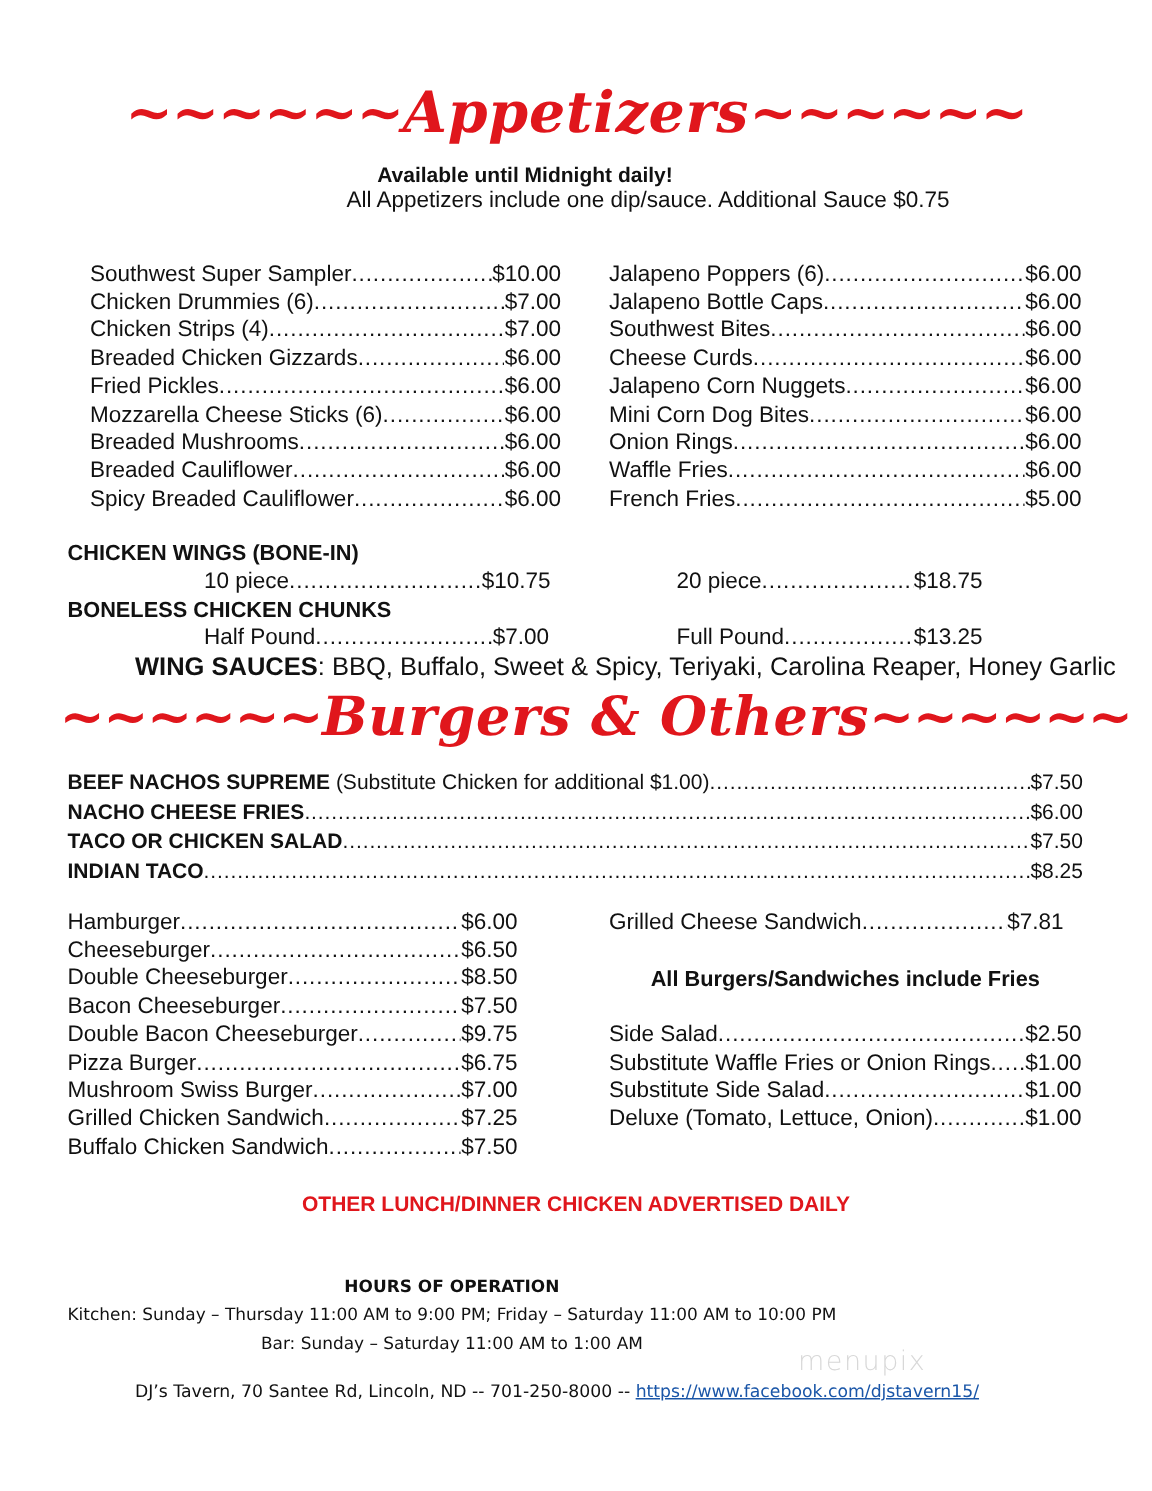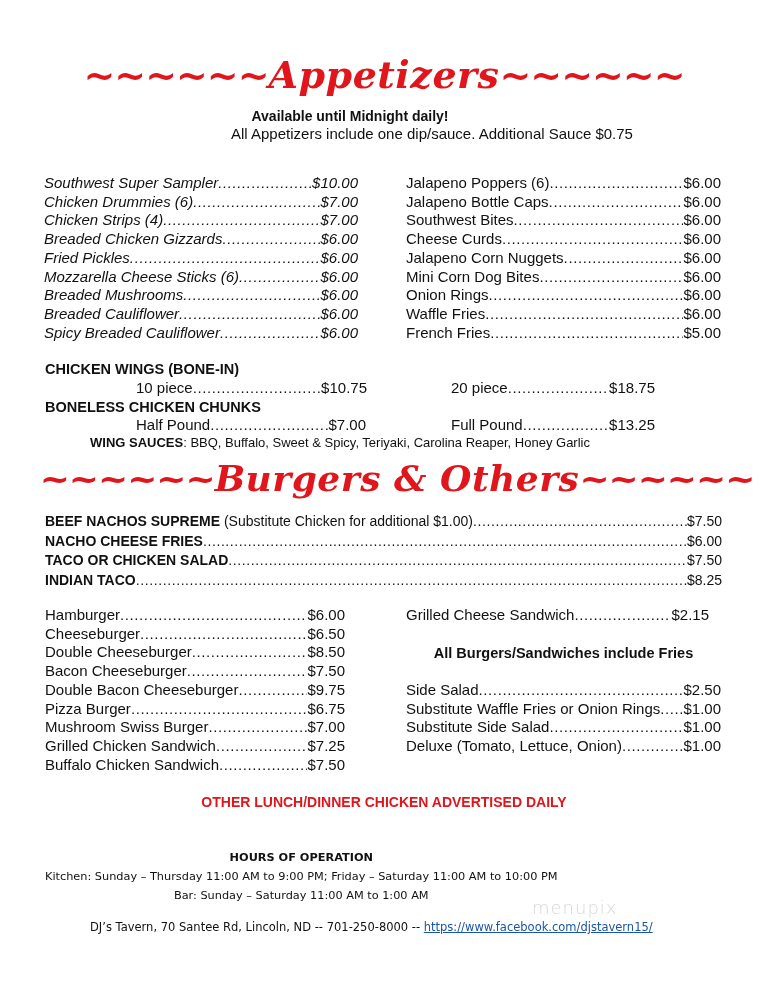--- a/index.html
+++ b/index.html
@@ -11,38 +11,38 @@
   .sub { left:0; width:768px; text-align:center; font-size:15px;padding-left:48px; }
   .list { line-height:18.7px; font-size:15px; }
   .row { display:flex; align-items:flex-end; white-space:nowrap; }
   .row .name { flex:0 0 auto; }
   .row .dots { flex:1 1 auto; overflow:hidden; white-space:nowrap; color:#111; }
   .row .dots::before { content:"....................................................................................................................................................................................................................................................................................................."; letter-spacing:0.6px; }
   .row .price { flex:0 0 auto; }
   .heading { font-weight:bold; font-size:14.5px; }
   .wide { font-size:14px; line-height:19.5px; }
   .wide .name b { font-weight:bold; }
-  .note { font-size:13px; }
+  .note { font-size:17px; }
   .red-note { left:0; width:768px; text-align:center; color:#e0161c; font-weight:bold; font-size:14px; }
   .hours { font-family:"DejaVu Sans", sans-serif; font-size:11.3px; line-height:19px;text-align:center; }
   .footer { font-family:"DejaVu Sans", sans-serif; font-size:11.5px; }
   .footer a { color:#1a56a8; text-decoration:underline; }
   .watermark { color:#d8d8d8; font-family:"DejaVu Sans", sans-serif; font-size:18px; letter-spacing:1px; font-weight:300; }
 </style>
 </head>
 <body>
 
 <div class="abs title" style="top:52px; font-size:38px;">
   <span class="tilde">~~~~~~</span><span>Appetizers</span><span class="tilde">~~~~~~</span>
 </div>
 
 <div class="abs sub-bold" style="top:108px;">Available until Midnight daily!</div>
 <div class="abs sub" style="top:125px;">All Appetizers include one dip/sauce. Additional Sauce $0.75</div>
 
-<div class="abs list" style="left:44px; top:174px; width:314px;font-style:italic;">
+<div class="abs list" style="left:60px; top:174px; width:314px;">
   <div class="row">
       <span class="name">Southwest Super Sampler</span>
       <span class="dots"></span>
       <span class="price">$10.00</span>
     </div>
   <div class="row">
       <span class="name">Chicken Drummies (6)</span>
       <span class="dots"></span>
       <span class="price">$7.00</span>
     </div>
@@ -237,21 +237,21 @@
       <span class="name">Buffalo Chicken Sandwich</span>
       <span class="dots"></span>
       <span class="price">$7.50</span>
     </div>
 </div>
 
 <div class="abs list" style="left:406px; top:606px; width:303px;">
   <div class="row">
       <span class="name">Grilled Cheese Sandwich</span>
       <span class="dots"></span>
-      <span class="price">$2.15</span>
+      <span class="price">$7.81</span>
     </div>
 </div>
 <div class="abs heading" style="left:406px; top:645px; width:315px; text-align:center;">All Burgers/Sandwiches include Fries</div>
 <div class="abs list" style="left:406px; top:681px; width:315px;">
   <div class="row">
       <span class="name">Side Salad</span>
       <span class="dots"></span>
       <span class="price">$2.50</span>
     </div>
   <div class="row">

